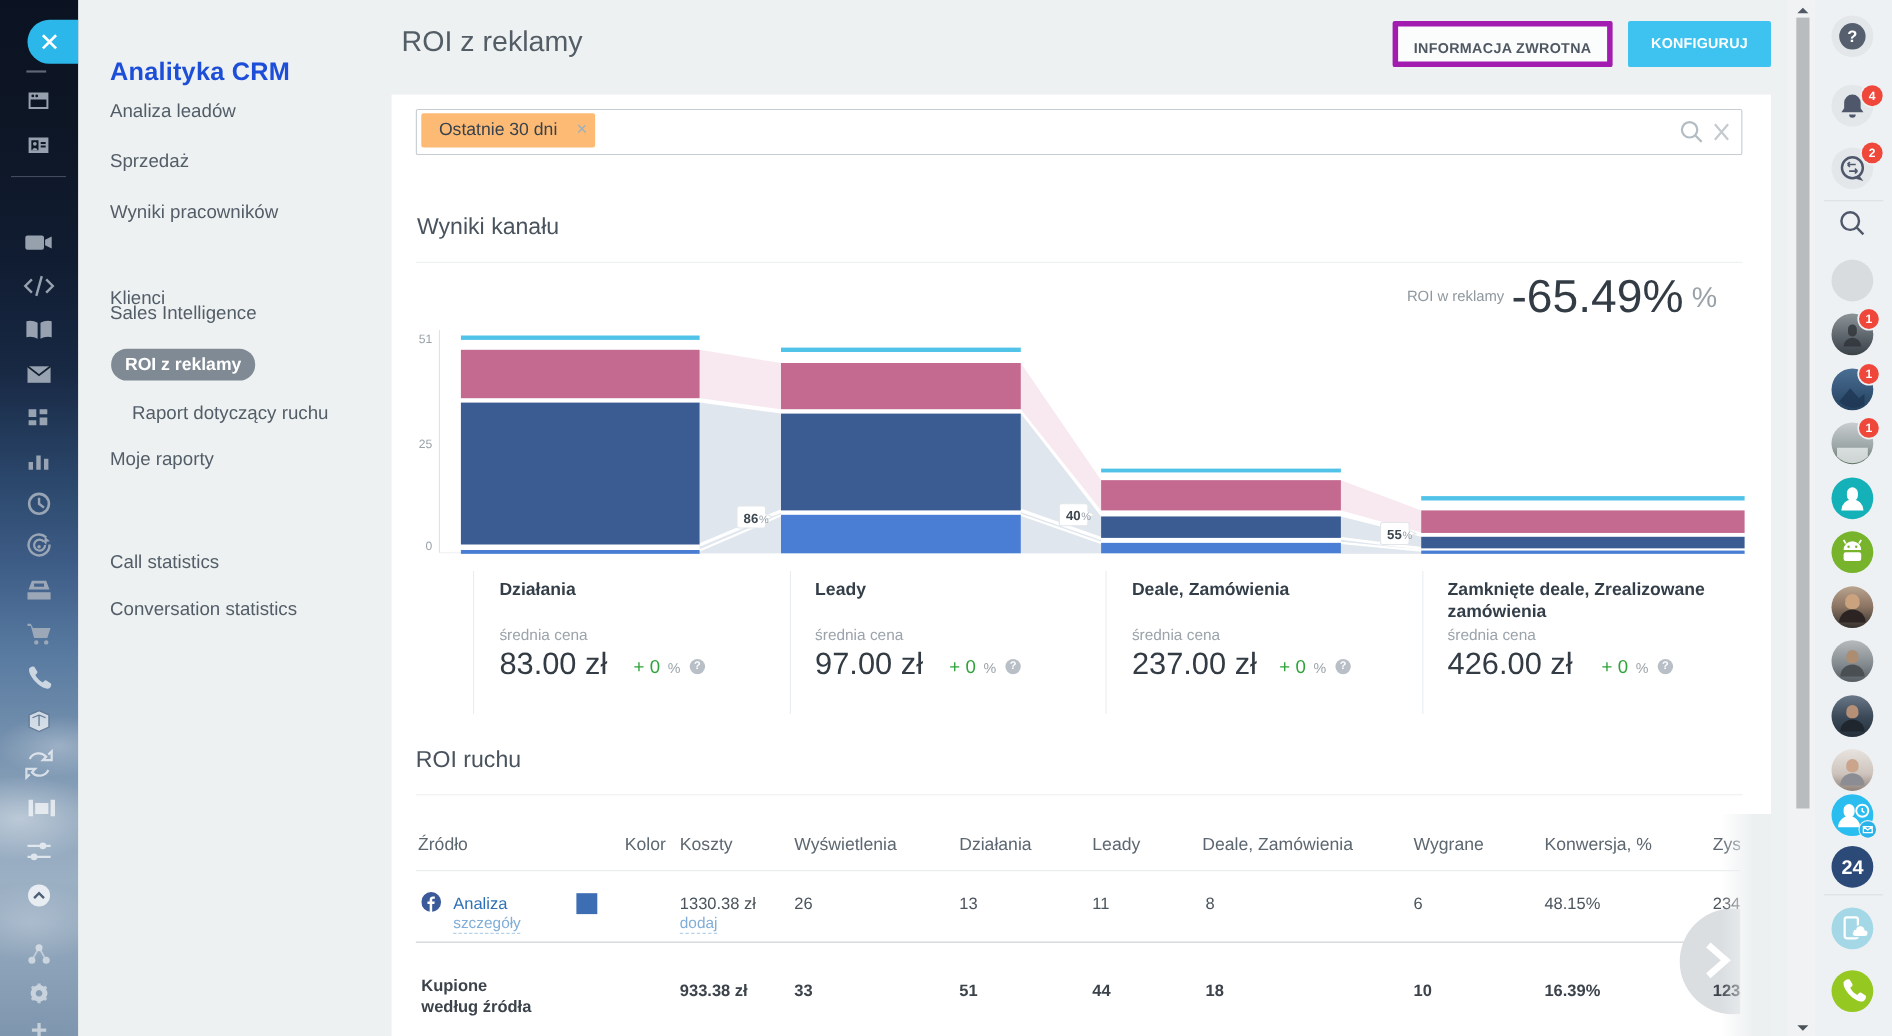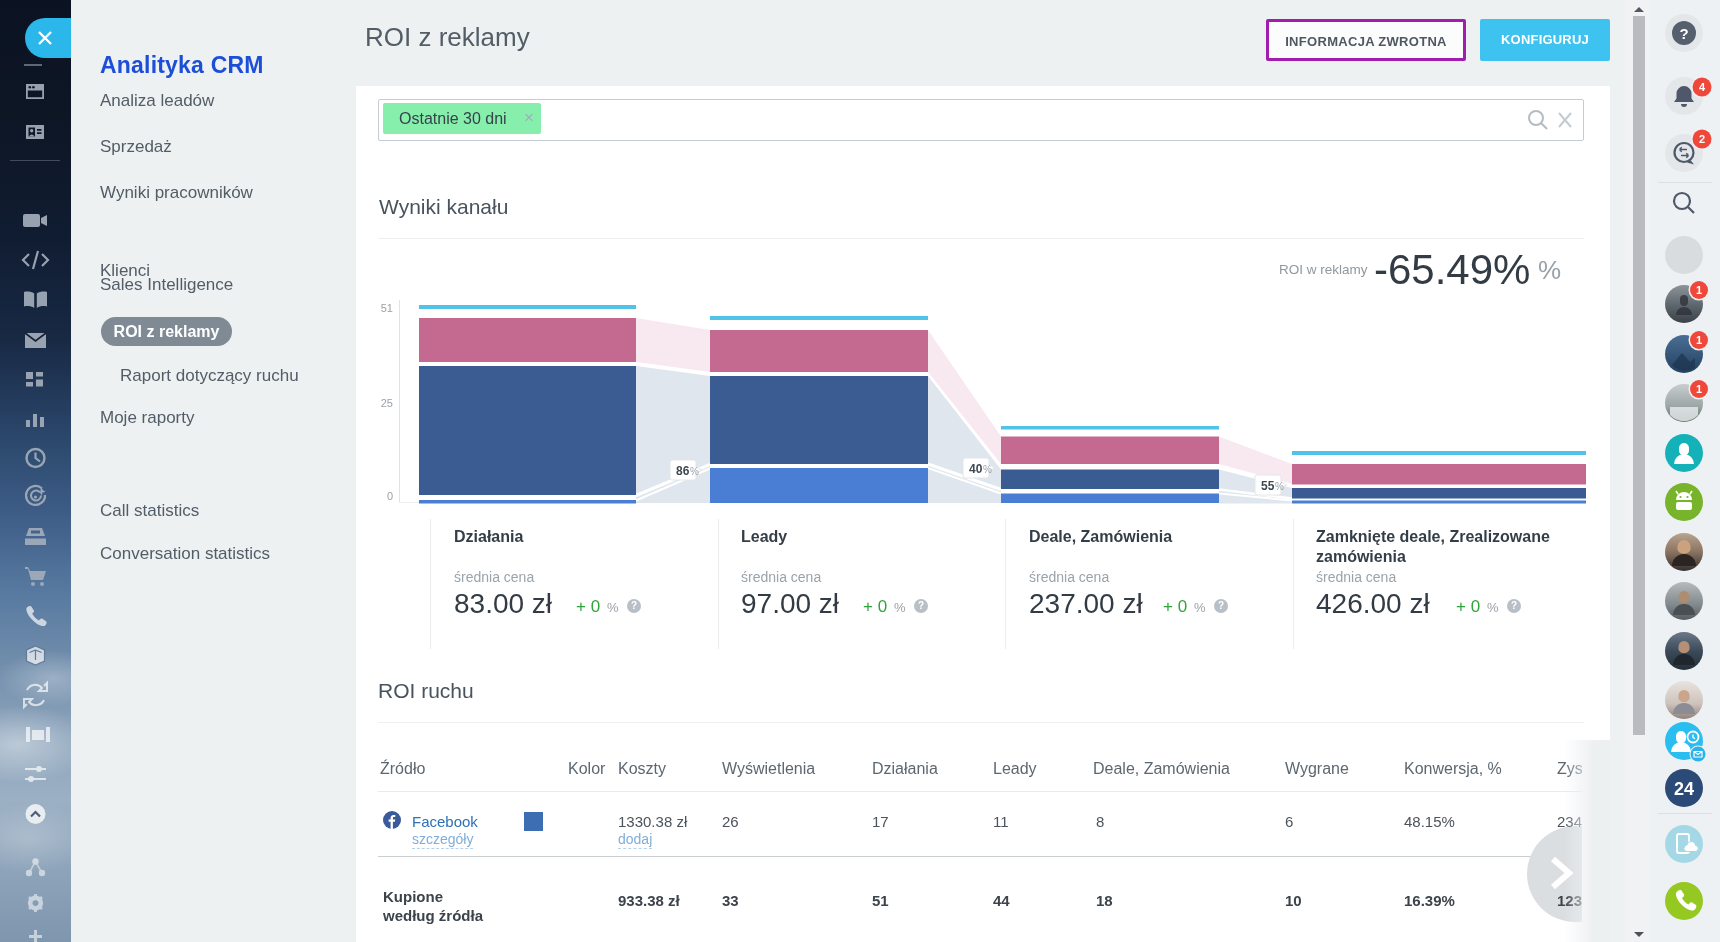--- a/index.html
+++ b/index.html
@@ -19,27 +19,27 @@
   #xbtn svg { position:absolute; left:11px; top:9px; }
   .sdash { left:24px; top:64px; width:18px; height:2px; background:rgba(160,172,188,.55); }
   .sdiv { left:10px; top:160px; width:50px; height:1px; background:rgba(160,172,188,.35); }
   
   #menutitle { left:100px; top:27px; font-size:23px; font-weight:700; color:#1d4ed8; letter-spacing:0.2px;margin-top:25px;}
   .mitem { position:absolute; left:100px; font-size:17px; color:#525d67; white-space:nowrap; }
   #pill { left:101px; top:317px; width:131px; height:29px; background:#7f8a94; border-radius:15px;
           color:#fff; font-size:16px; font-weight:700; text-align:center; line-height:29px; }
   
   #htitle { left:365px; top:22px; font-size:26px; font-weight:400; color:#535d66; }
-  #btn1 { left:1266px; top:19px; width:200px; height:42px; background:#fbfcfc; border:3px solid #a21caf; border-radius:2px;
+  #btn1 { left:1266px; top:19px; width:200px; height:42px; background:#fbfcfc; border:5px solid #a21caf; border-radius:2px;
           font-size:13px; font-weight:700; color:#4f5862; text-align:center; line-height:40px; letter-spacing:.3px;}
   #btn2 { left:1480px; top:19px; width:130px; height:42px; background:#3ec3f0; border-radius:2px;
           font-size:13px; font-weight:700; color:#fff; text-align:center; line-height:42px; letter-spacing:.2px;}
   
   #fbox { left:378px; top:99px; width:1206px; height:42px; background:#fff; border:1px solid #c5ccd2; border-radius:2px; }
-  #ftag { left:383px; top:103px; width:158px; height:31px; background:#86efac; border-radius:2px;
+  #ftag { left:383px; top:103px; width:158px; height:31px; background:#fdba74; border-radius:2px;
           font-size:16px; color:#37424c; line-height:31px; padding-left:16px;}
   #ftagx { left:519px; top:103px; width:20px; height:31px; color:#9db0bb; font-size:17px; line-height:30px; text-align:center;}
   
   .h2 { position:absolute; font-size:21px; color:#49535d; }
   .hr { position:absolute; height:1px; background:#ecf0f1; left:378px; width:1206px; }
   
   #roilbl { left:1279px; top:262px; font-size:13.5px; color:#8f989f; }
   #roinum { left:1374px; top:246px; font-size:42px; color:#333c45; }
   #roipct { left:1538px; top:255px; font-size:26px; color:#99a1a8; }
   
@@ -209,27 +209,27 @@
   <div class="th" style="left:929px;">Wygrane</div>
   <div class="th" style="left:1048px;">Konwersja, %</div>
   <div class="th" style="left:1201px;">Zysk</div>
   <div id="thr1"></div>
   <div id="thr2"></div>
   <div id="circbtn"></div>
   <svg style="position:absolute; left:27px; top:71px;" width="18" height="18" viewBox="0 0 18 18">
     <circle cx="9" cy="9" r="9" fill="#3a5a9a"></circle>
     <path d="M9.9 18 L9.9 10.8 L11.9 10.8 L12.2 8.6 L9.9 8.6 L9.9 7.2 C9.9 6.5 10.2 6.1 11 6.1 L12.3 6.1 L12.3 4.1 C12 4.1 11.3 4 10.6 4 C8.8 4 7.6 5.1 7.6 7 L7.6 8.6 L5.6 8.6 L5.6 10.8 L7.6 10.8 L7.6 18 Z" fill="#fff"></path>
   </svg>
-  <div class="td lnk" style="left:56px;">Facebook</div>
+  <div class="td lnk" style="left:56px;">Analiza</div>
   <div class="td lnk2" style="left:56px; top:91px;">szczegóły</div>
   <div style="position:absolute; left:168px; top:72px; width:19px; height:19px; background:#3d6db3;"></div>
   <div class="td" style="left:262px;">1330.38 zł</div>
   <div class="td lnk2" style="left:262px; top:91px;">dodaj</div>
   <div class="td" style="left:366px;">26</div>
-  <div class="td" style="left:516px;">17</div>
+  <div class="td" style="left:516px;">13</div>
   <div class="td" style="left:637px;">11</div>
   <div class="td" style="left:740px;">8</div>
   <div class="td" style="left:929px;">6</div>
   <div class="td" style="left:1048px;">48.15%</div>
   <div class="td" style="left:1201px;">2345.13 zł</div>
   <div class="tdb" style="left:27px; top:147px; line-height:19px;">Kupione<br>według źródła</div>
   <div class="tdb" style="left:262px;">933.38 zł</div>
   <div class="tdb" style="left:366px;">33</div>
   <div class="tdb" style="left:516px;">51</div>
   <div class="tdb" style="left:637px;">44</div>

